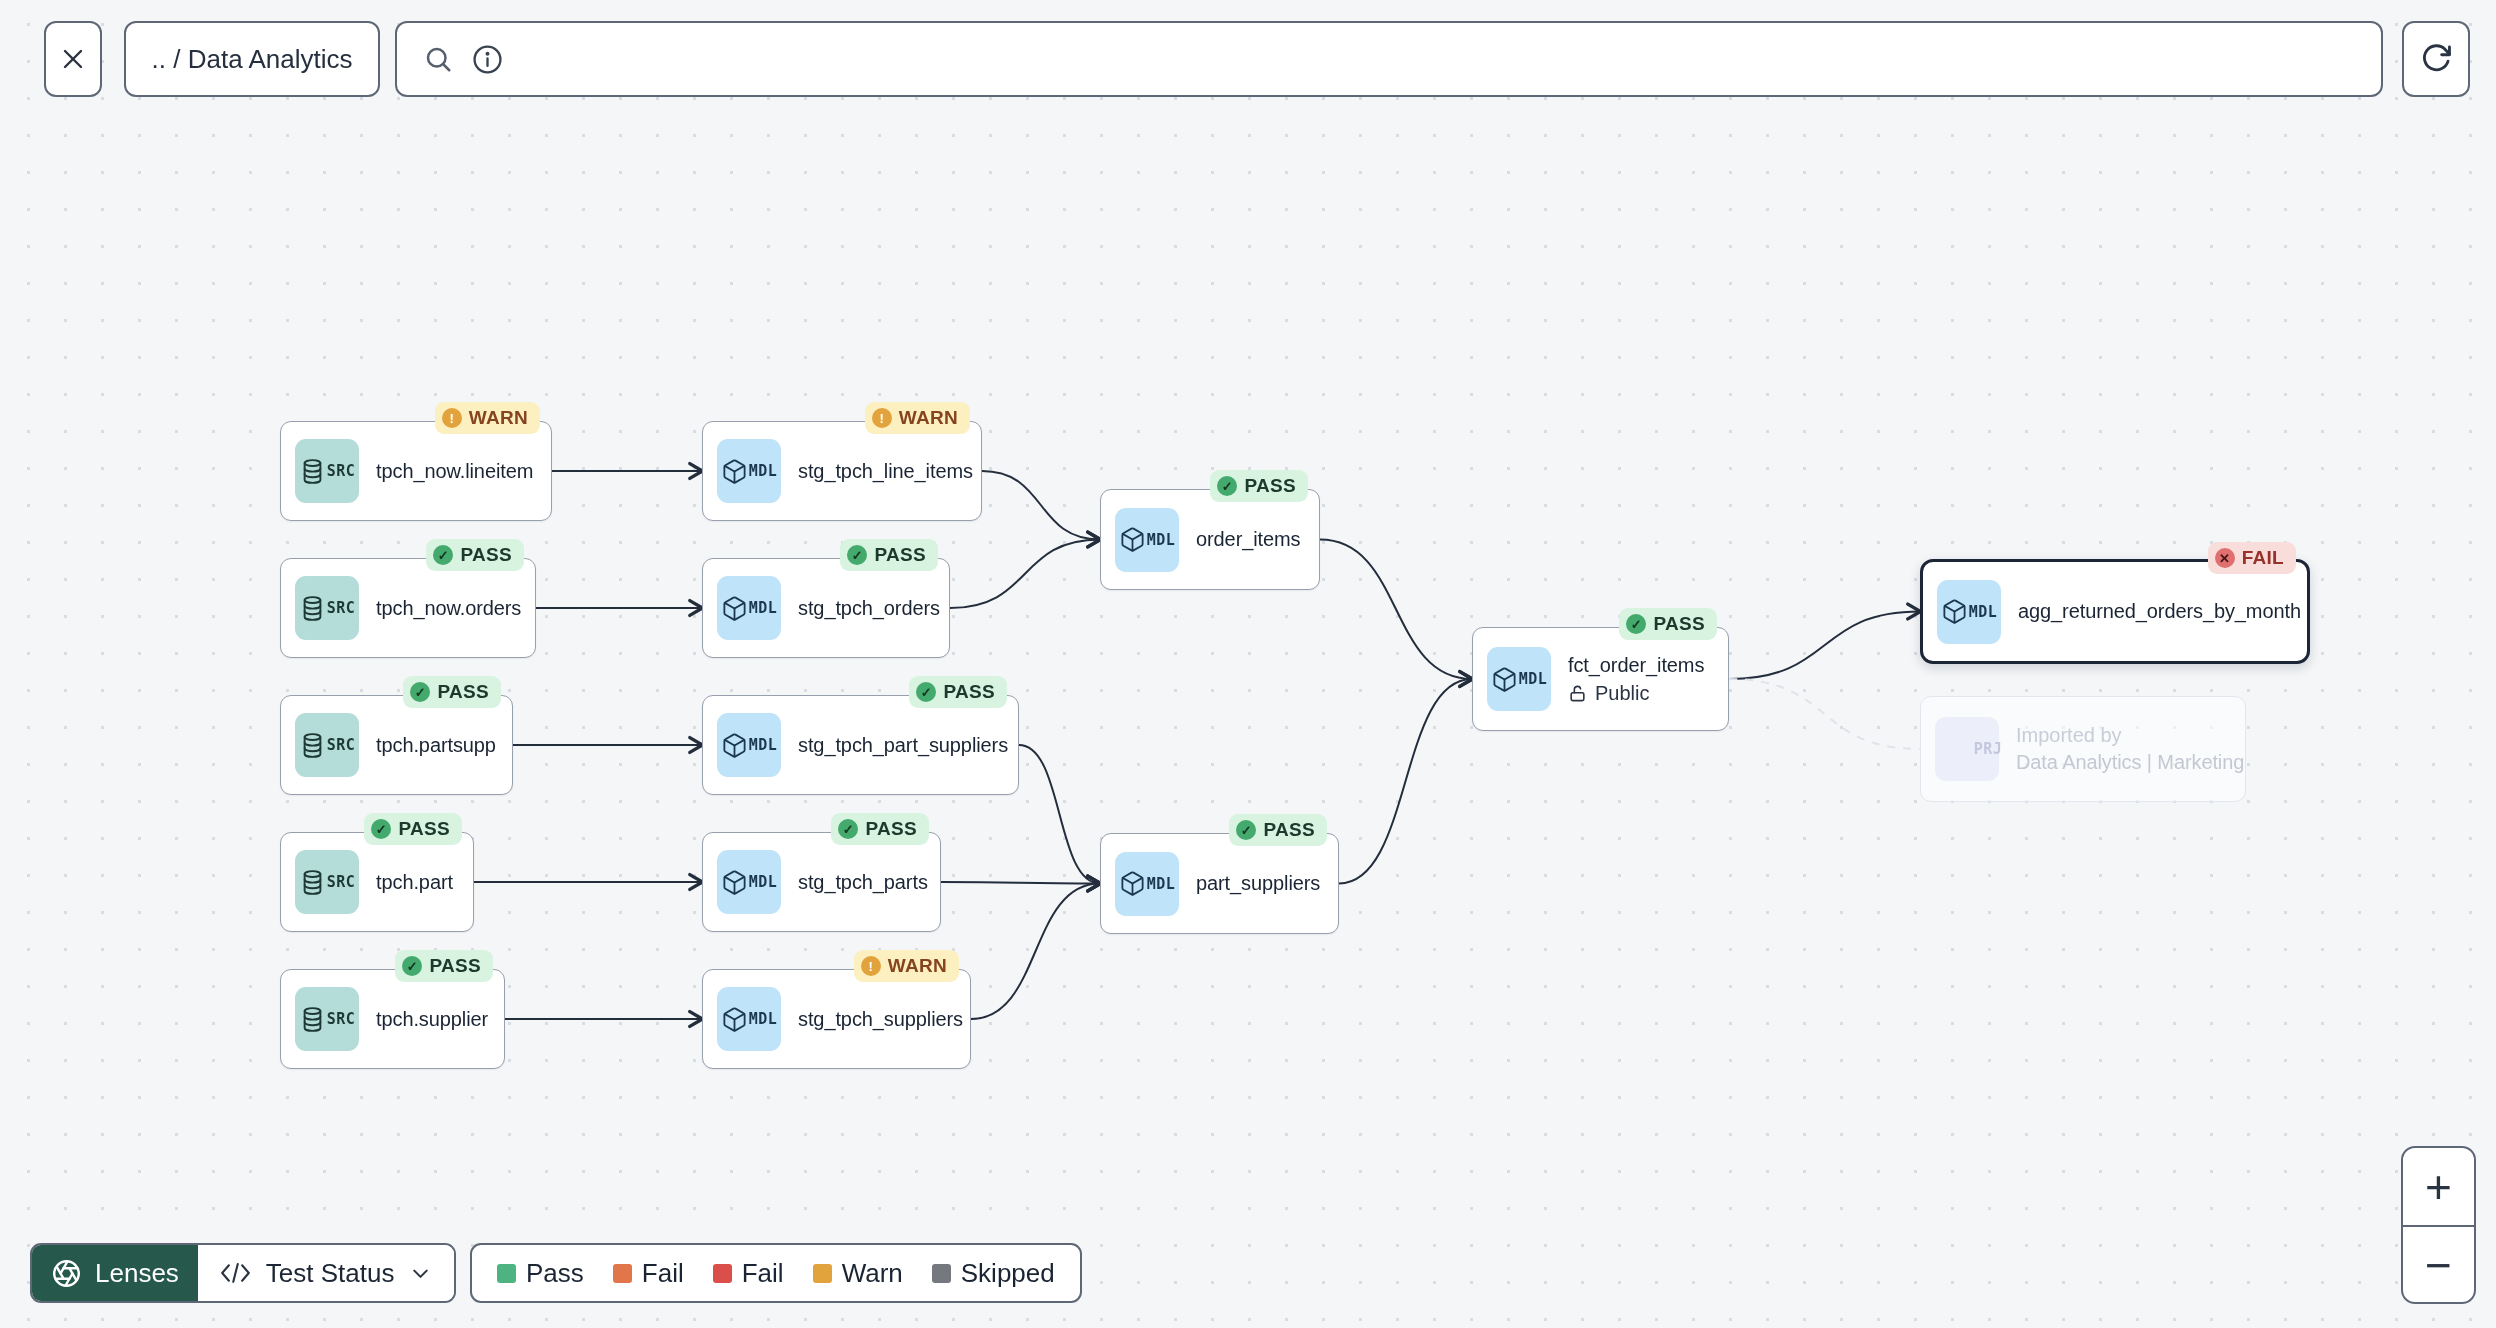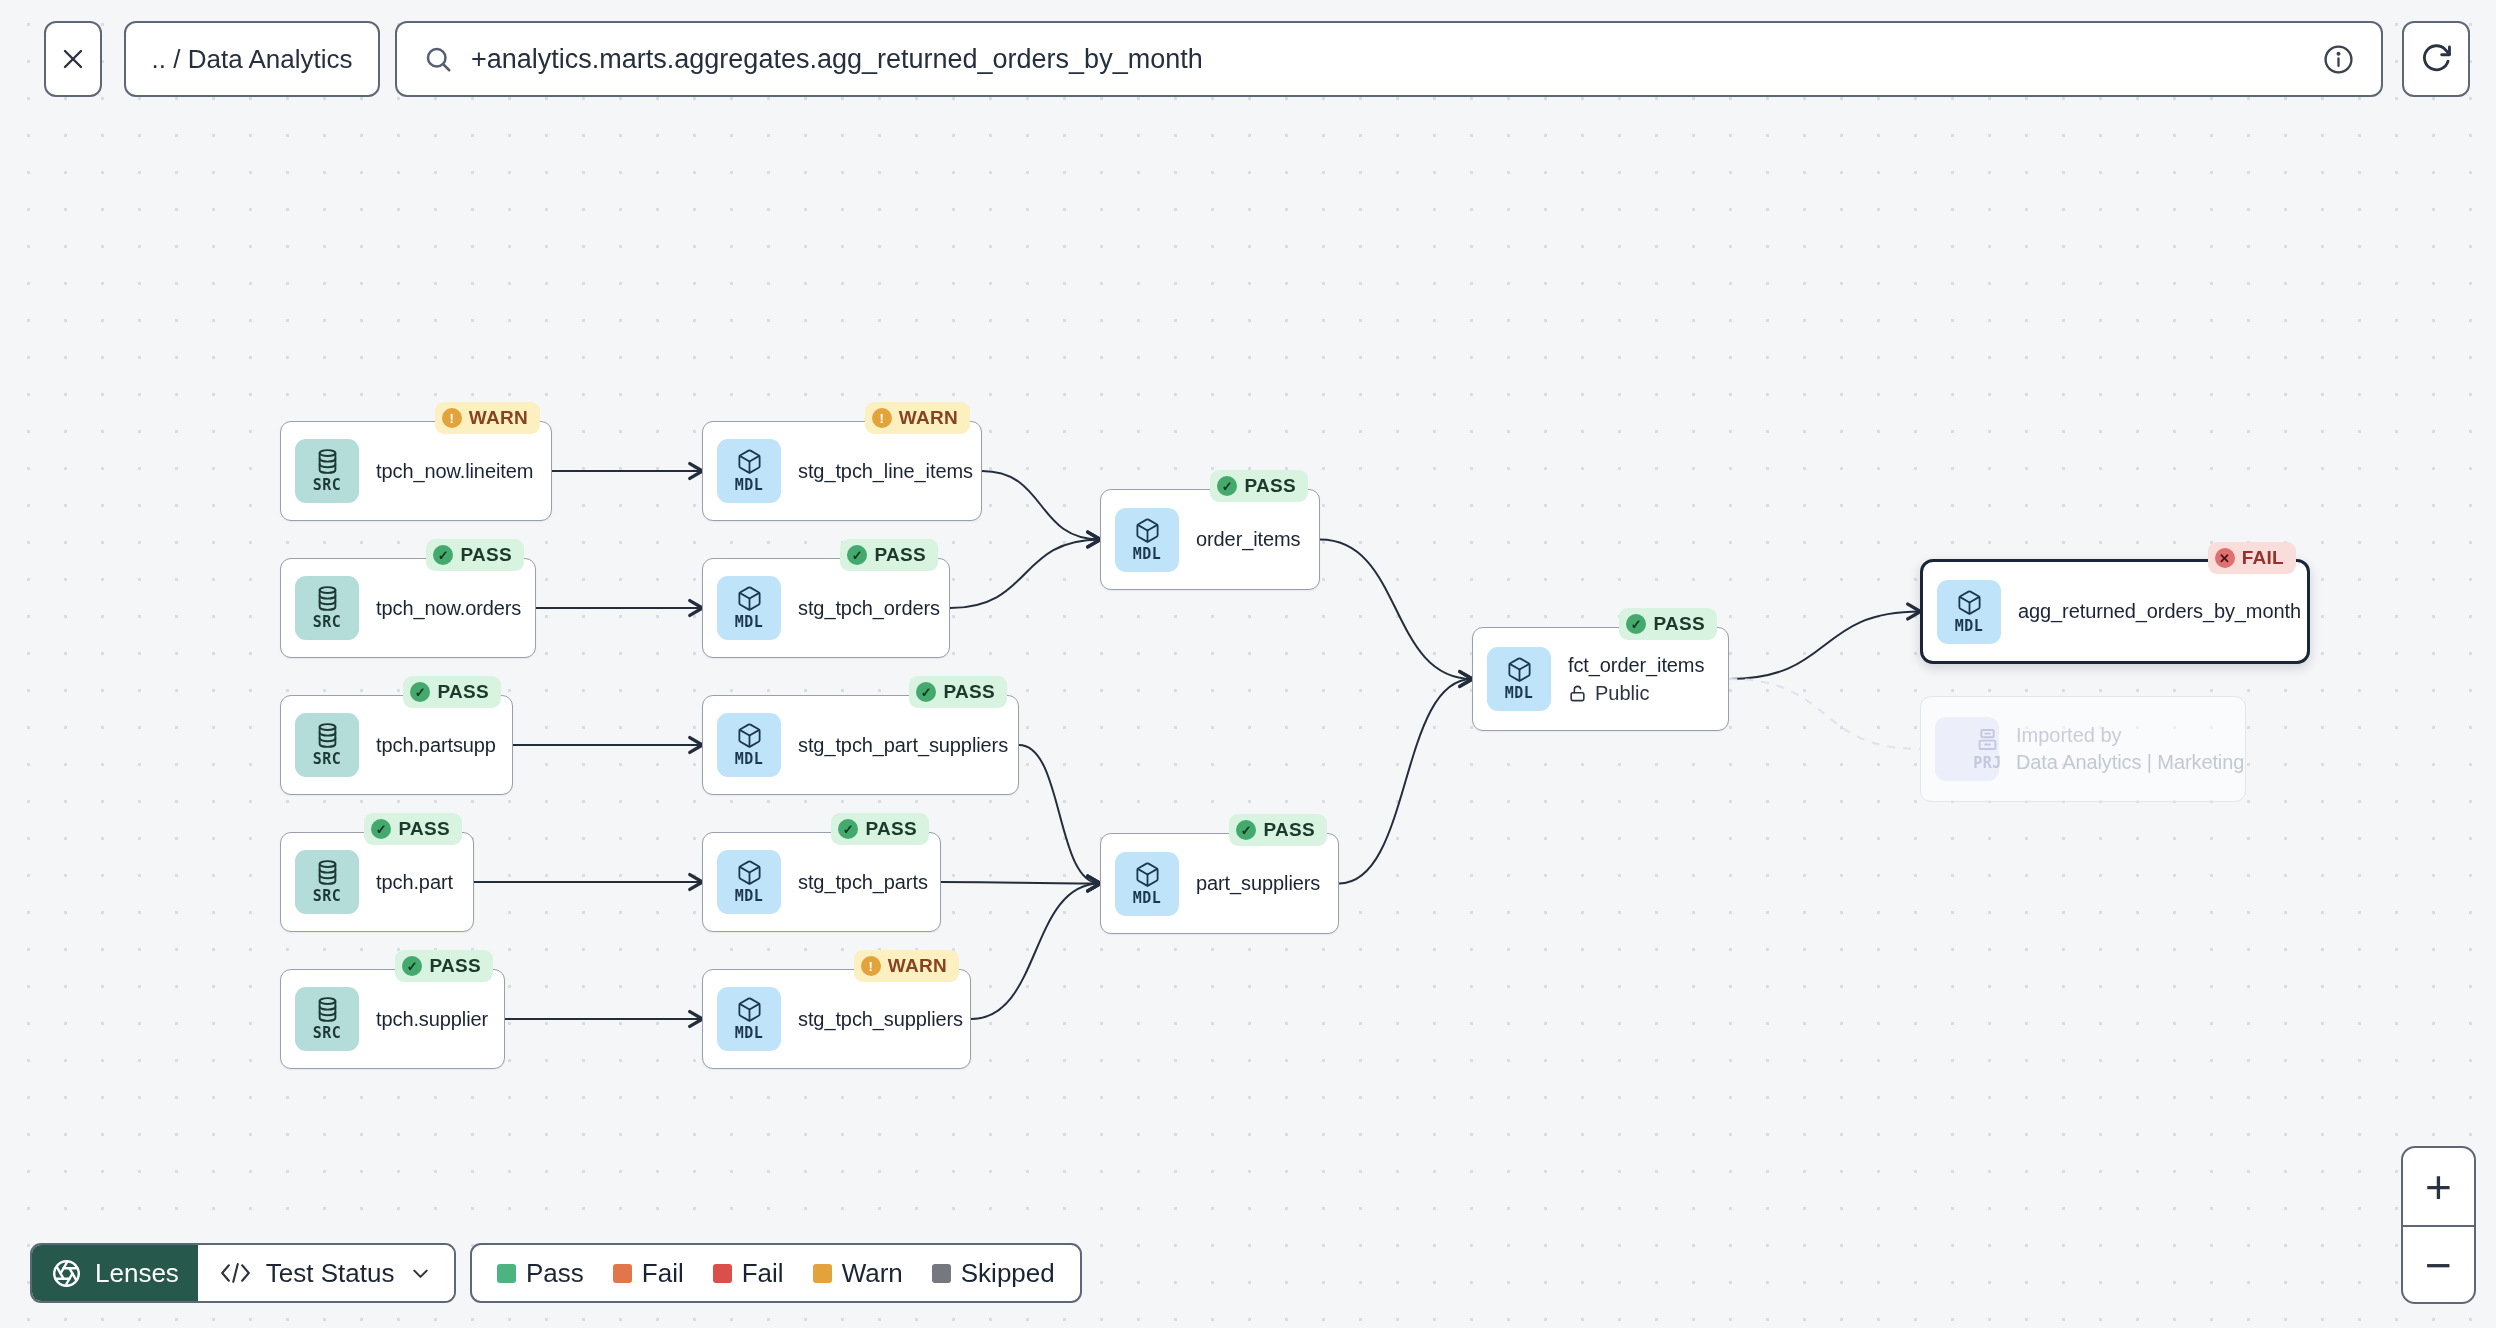--- a/index.html
+++ b/index.html
@@ -42,21 +42,21 @@
     border:1.5px solid #98a0ae; border-radius:11px;
     display:flex; align-items:center; gap:17px; padding:0 14px;
     box-shadow:0 1px 2px rgba(16,24,40,.06);
     cursor:pointer;
   }
   .node.selected { border:3.5px solid #1b2637; border-radius:13px; box-shadow:0 4px 12px rgba(16,24,40,.16); }
   .node.faded { background:rgba(255,255,255,.55); border-color:#e2e6ed; box-shadow:none; }
 
   .chip {
     width:64px; height:64px; border-radius:11px; flex:none;
-    display:flex; flex-direction:column; align-items:center; justify-content:center; gap:1px;
+    display:flex; flex-direction:row; align-items:center; justify-content:center; gap:1px;
   }
   .chip svg { width:27px; height:27px; display:block; }
   .kind-label { font-family:"DejaVu Sans Mono", monospace; font-size:15px; font-weight:700; letter-spacing:.5px; }
 
   .nlabels { display:flex; flex-direction:column; justify-content:center; min-width:0; }
   .title { font-size:20px; color:#1a2433; white-space:nowrap; letter-spacing:-.1px; }
   .node.faded .title { color:#c3c8d3; }
   .note { font-size:20px; color:#c9cdd8; white-space:nowrap; margin-bottom:4px; }
   .access { display:flex; align-items:center; gap:8px; margin-top:5px; font-size:20px; color:#2a3443; }
   .access svg { width:19px; height:19px; }
@@ -408,21 +408,20 @@
     <span>.. / Data Analytics</span>
   </div>
 
   <div class="tb" id="search-box">
     <span class="tbicon">
       <svg width="30" height="30" viewBox="0 0 24 24" fill="none" stroke="#555f6d" stroke-width="2" stroke-linecap="round">
         <circle cx="11" cy="11" r="7"></circle>
           <line x1="16.2" y1="16.2" x2="21" y2="21"></line>
       </svg>
     </span>
-    <input type="text" value="+analytics.marts.aggregates.agg_returned_orders_by_month" style="">
     <span class="tbicon">
       <svg width="33" height="33" viewBox="0 0 24 24" fill="none" stroke="#3a4350" stroke-width="1.7" stroke-linecap="round">
         <circle cx="12" cy="12" r="9.4"></circle>
           <line x1="12" y1="11.2" x2="12" y2="16.6"></line>
         <circle cx="12" cy="7.8" r="0.6" fill="#3a4350"></circle>
       </svg>
     </span>
   </div>
 
   <div class="tb" id="refresh-btn">

